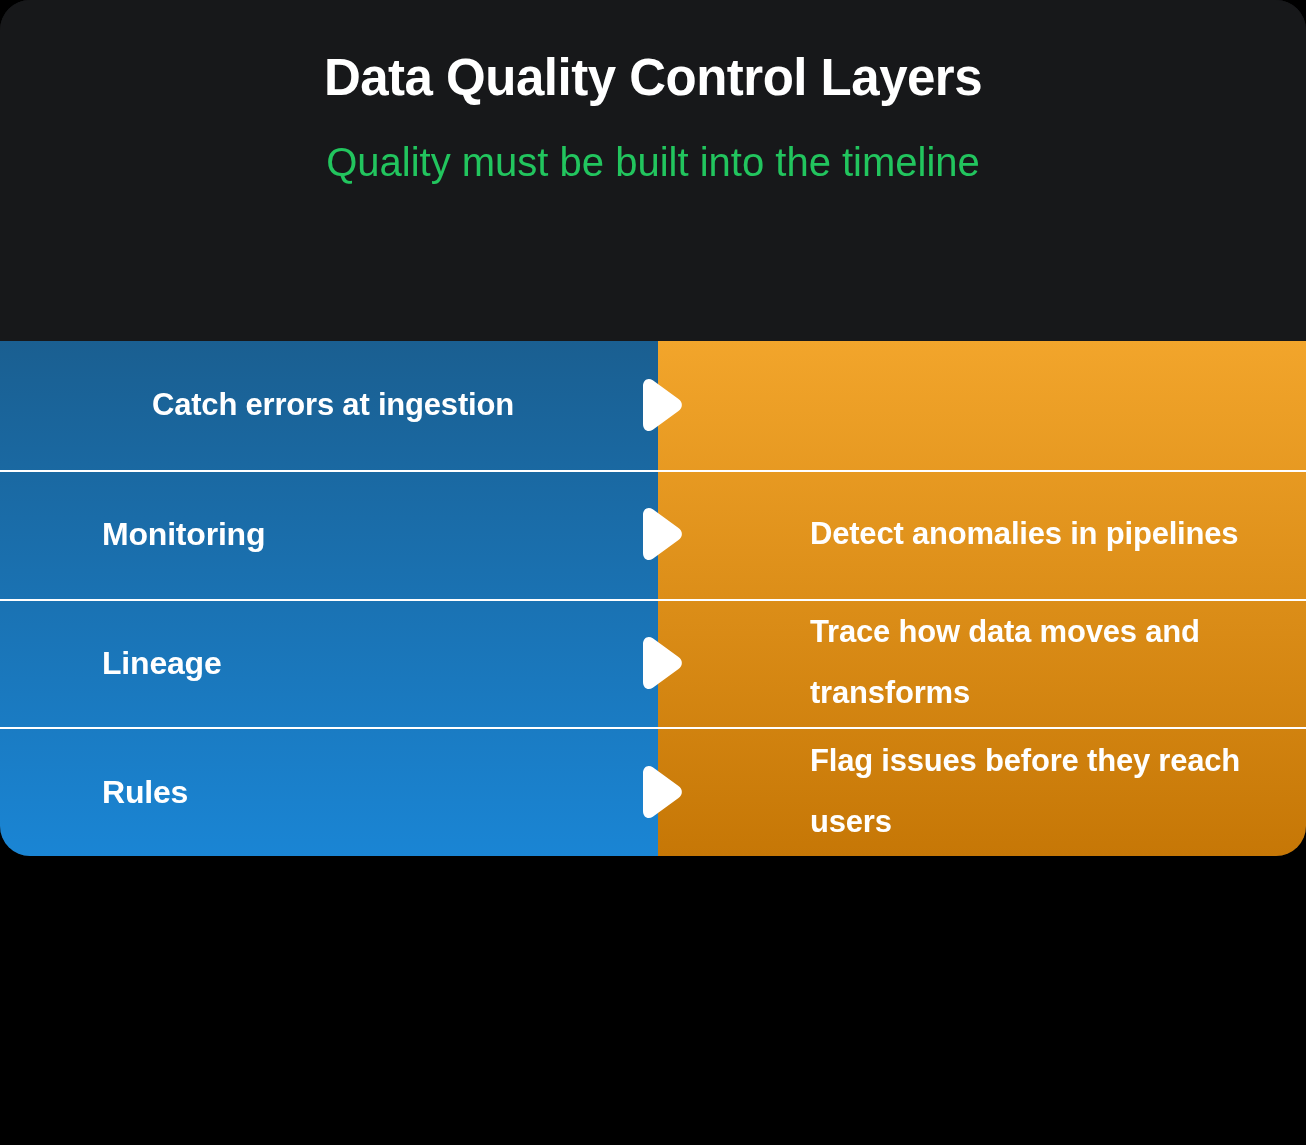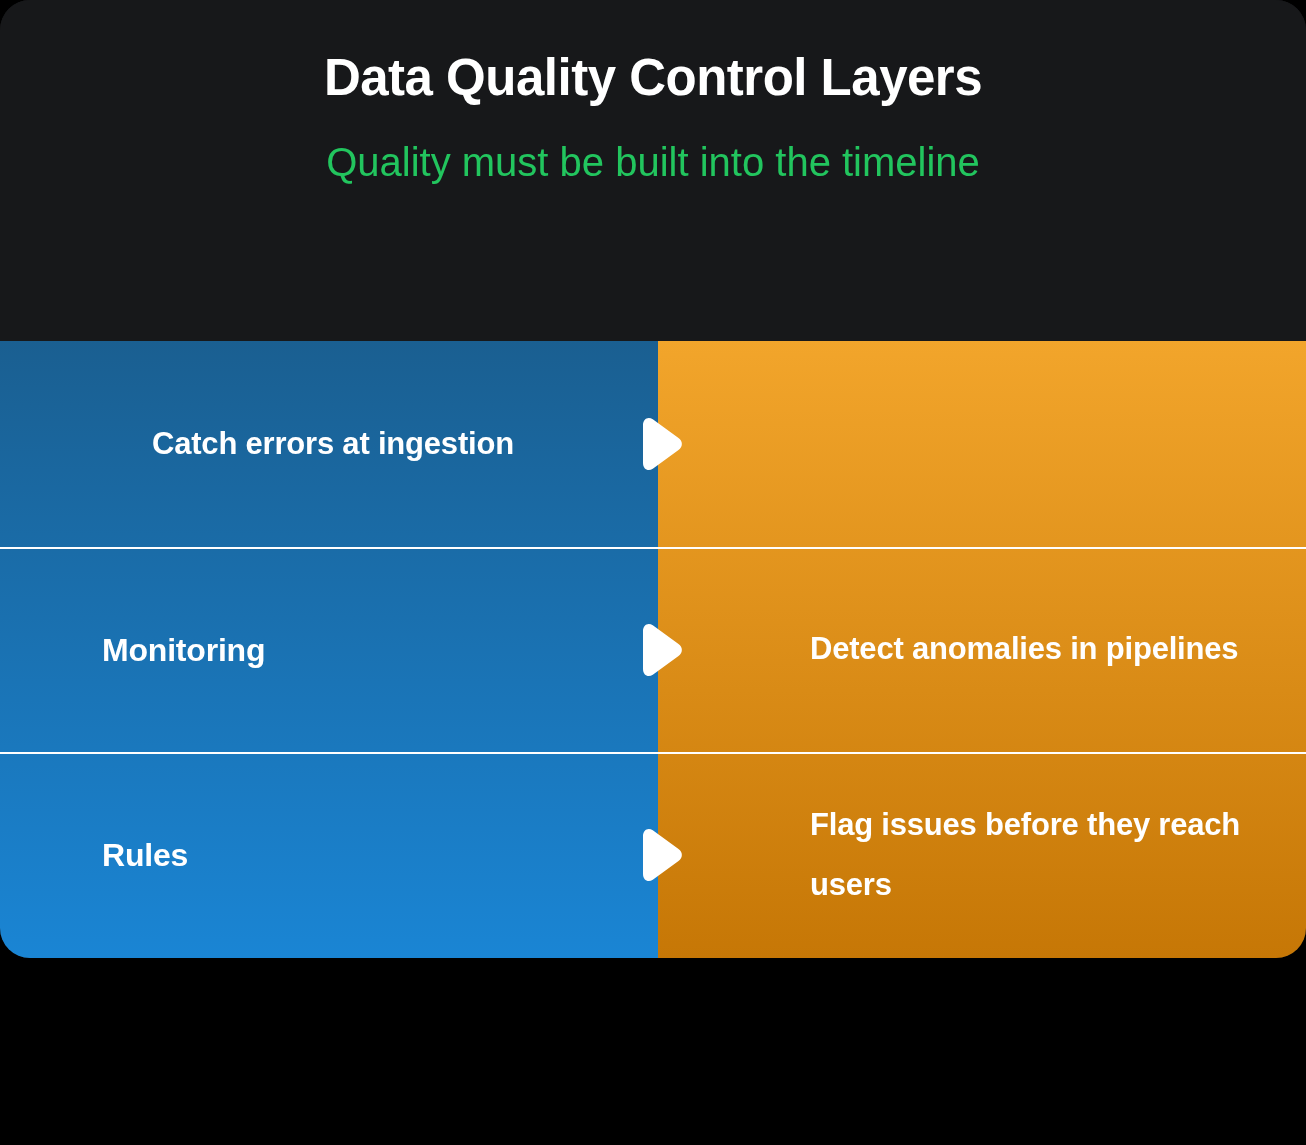--- a/index.html
+++ b/index.html
@@ -14,21 +14,21 @@
     overflow: hidden;
     font-family: "Liberation Sans", sans-serif;
     -webkit-font-smoothing: antialiased;
   }
 
   #card {
     position: absolute;
     left: 0;
     top: 0;
     width: 1306px;
-    height: 958px;
+    height: 856px;
     border-radius: 30px;
     overflow: hidden;
     background: #17181A;
     display: flex;
     flex-direction: column;
   }
 
   
   #header {
     flex: 0 0 341px;
@@ -190,20 +190,33 @@
       <span class="arrow">
         <svg viewBox="0 0 47 55" xmlns="http://www.w3.org/2000/svg" aria-hidden="true">
           <path d="M6 8.5 C6 2.5 11 -0.5 15.8 2.8 L41.5 21.5 C46 24.7 46 30.3 41.5 33.5 L15.8 52.2 C11 55.5 6 52.5 6 46.5 Z" fill="#FFFFFF"></path>
         </svg>
       </span>
       <div class="pane-right">
         <span class="label-right">Detect anomalies in pipelines</span>
       </div>
     </div>
 
+    <div class="row">
+      <div class="pane-left">
+        <span class="label-left">Lineage</span>
+      </div>
+      <span class="arrow">
+        <svg viewBox="0 0 47 55" xmlns="http://www.w3.org/2000/svg" aria-hidden="true">
+          <path d="M6 8.5 C6 2.5 11 -0.5 15.8 2.8 L41.5 21.5 C46 24.7 46 30.3 41.5 33.5 L15.8 52.2 C11 55.5 6 52.5 6 46.5 Z" fill="#FFFFFF"></path>
+        </svg>
+      </span>
+      <div class="pane-right">
+        <span class="label-right">Trace how data moves and transforms</span>
+      </div>
+    </div>
 
     <div class="row">
       <div class="pane-left">
         <span class="label-left">Rules</span>
       </div>
       <span class="arrow">
         <svg viewBox="0 0 47 55" xmlns="http://www.w3.org/2000/svg" aria-hidden="true">
           <path d="M6 8.5 C6 2.5 11 -0.5 15.8 2.8 L41.5 21.5 C46 24.7 46 30.3 41.5 33.5 L15.8 52.2 C11 55.5 6 52.5 6 46.5 Z" fill="#FFFFFF"></path>
         </svg>
       </span>

